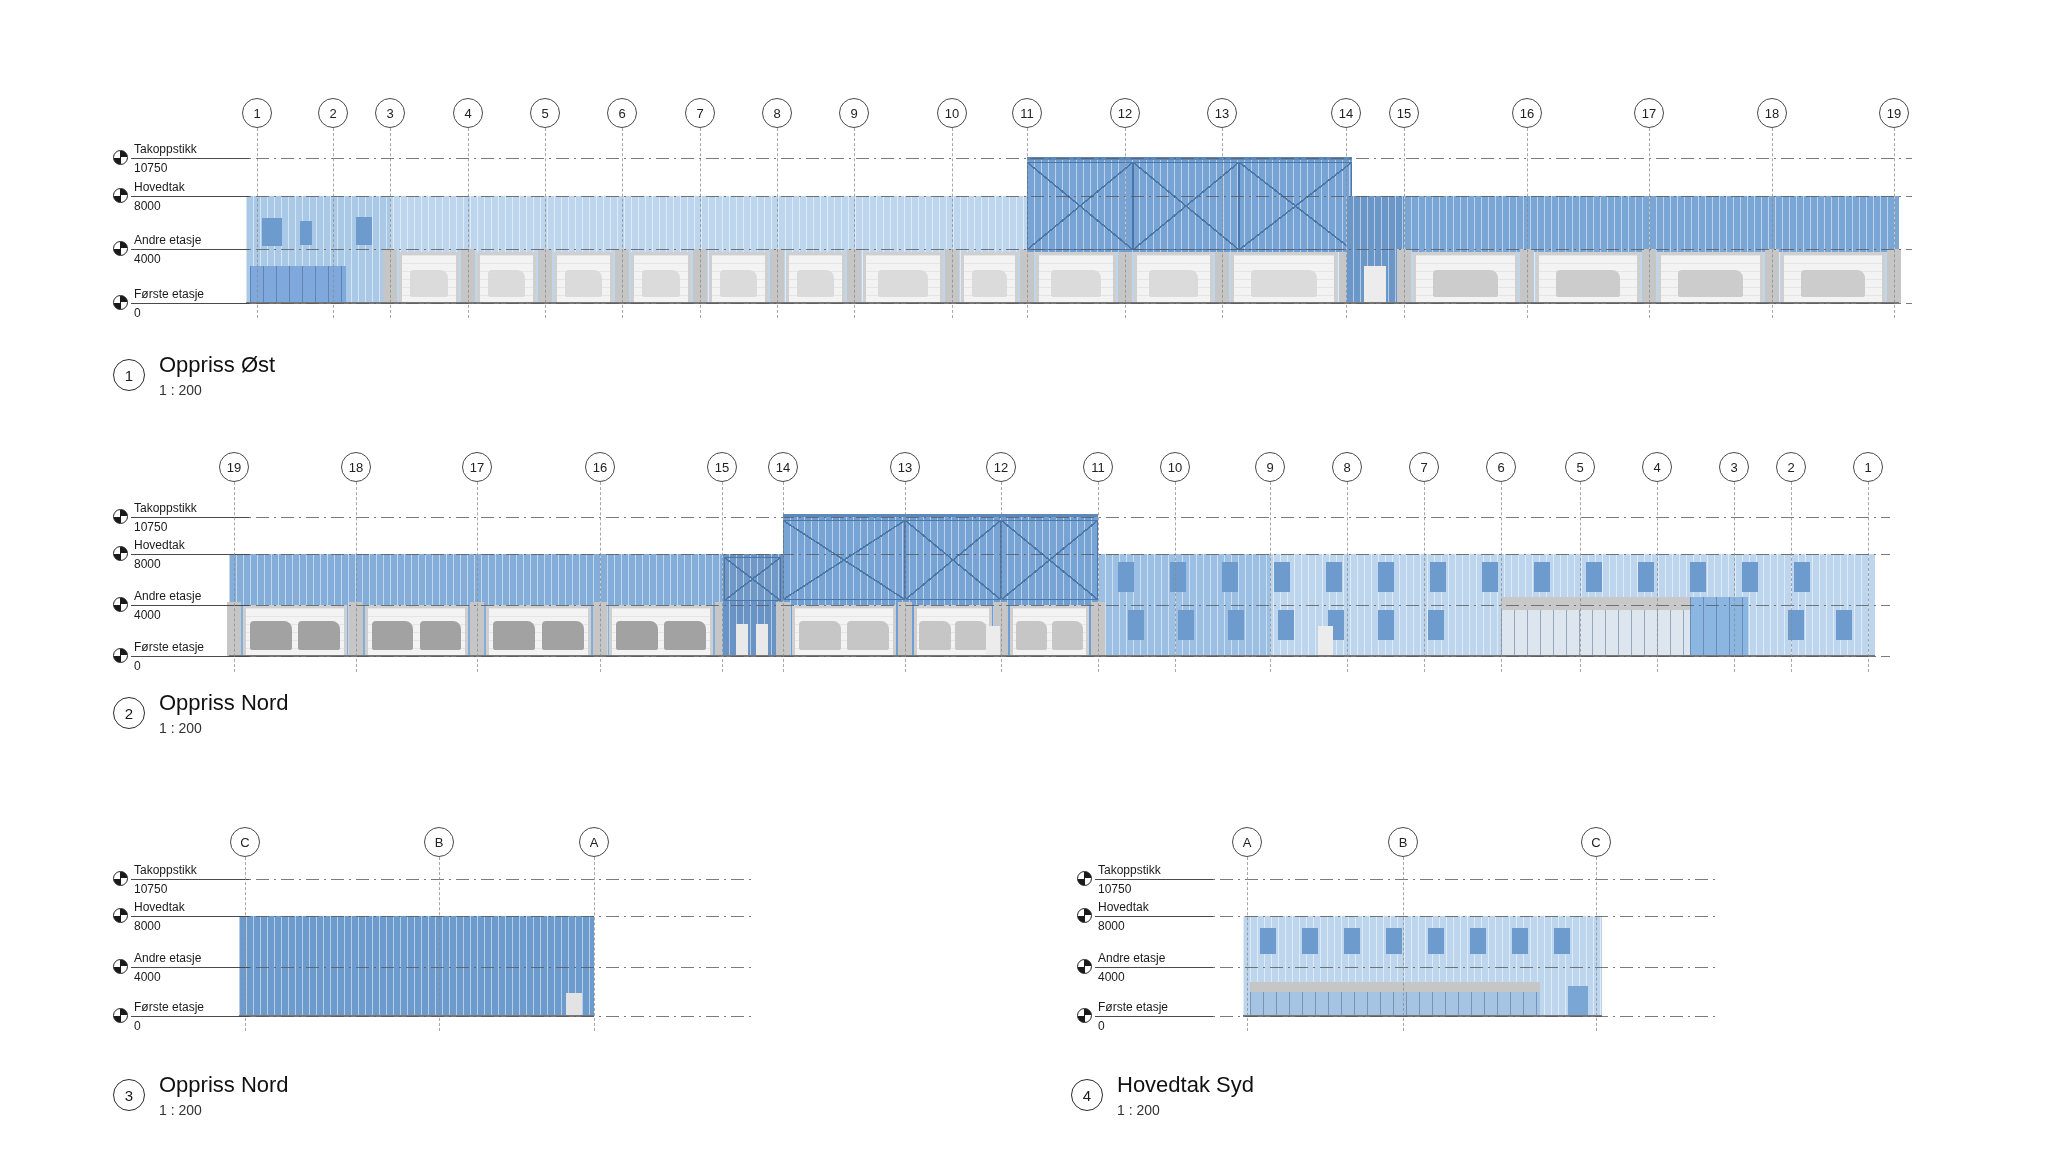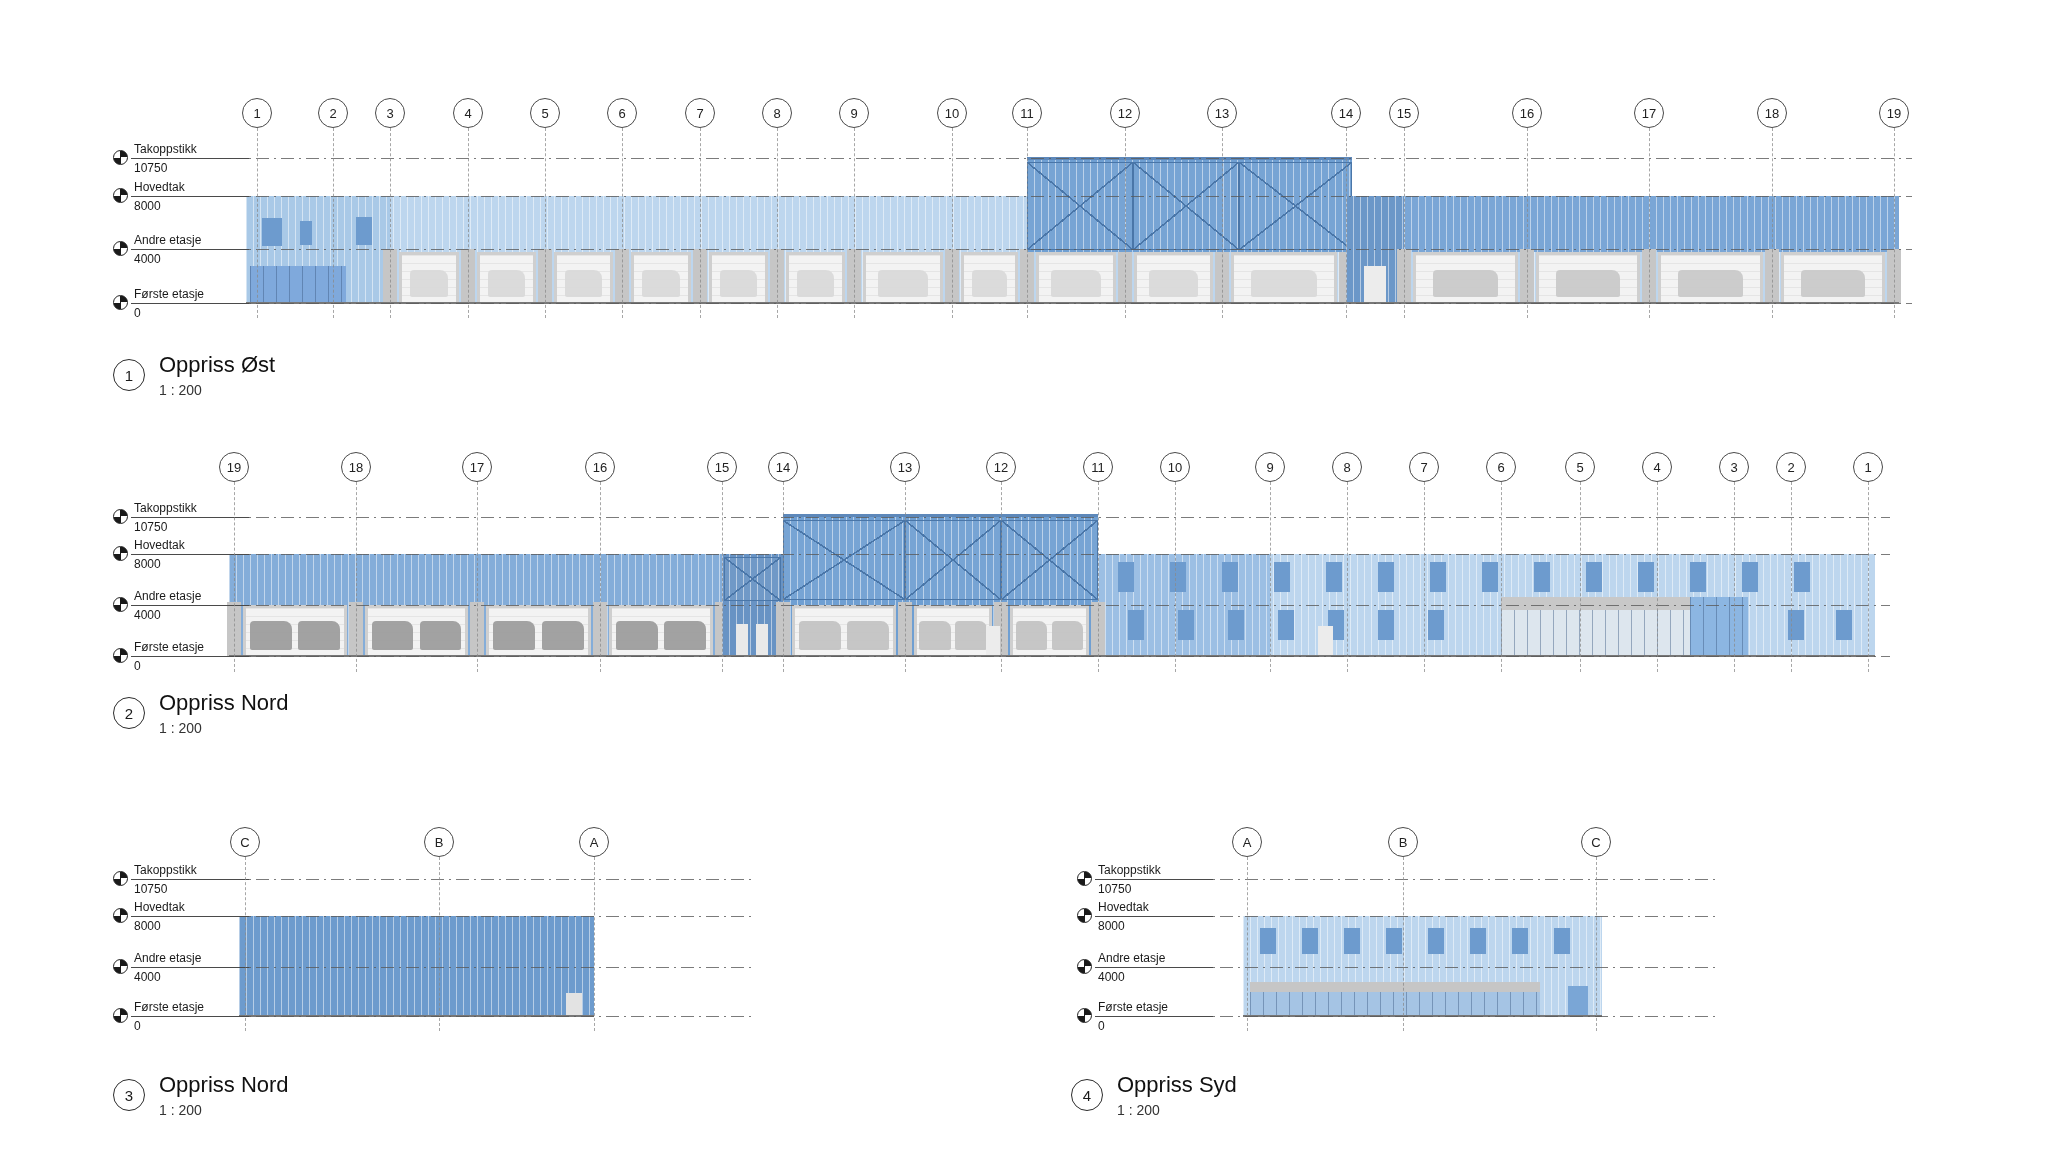--- a/index.html
+++ b/index.html
@@ -413,17 +413,17 @@
       <div class="vt-title">Oppriss Nord</div>
       <div class="vt-scale">1 : 200</div>
     </div>
   </div>
 
   <div class="viewtitle" style="left:1071px;top:1072px">
     <div class="vt-circle">
         <span>4</span>
       </div>
     <div class="vt-col">
-      <div class="vt-title">Oppriss Syd</div>
+      <div class="vt-title">Hovedtak Syd</div>
       <div class="vt-scale">1 : 200</div>
     </div>
   </div>
 </div>
 
 </body></html>

